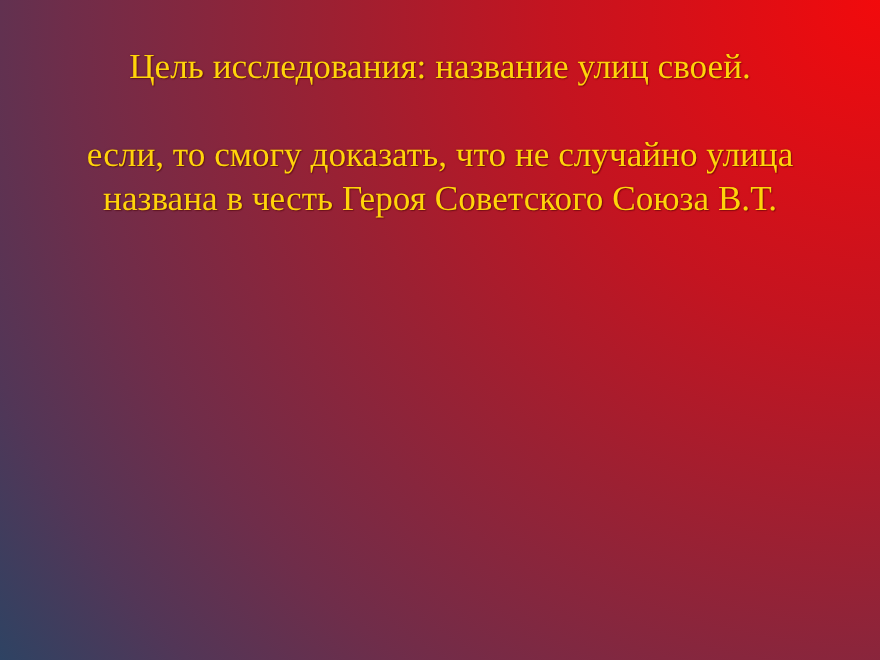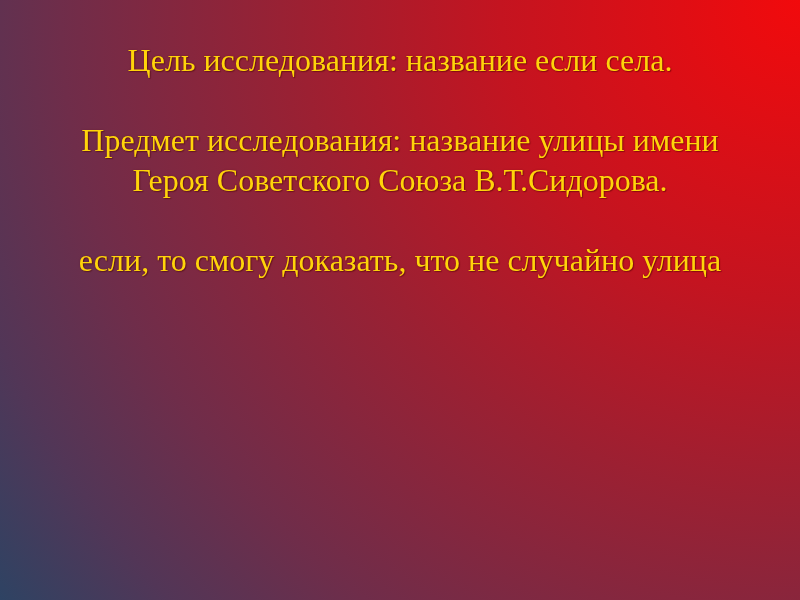--- a/index.html
+++ b/index.html
@@ -38,29 +38,26 @@
     text-shadow: 1px 1px 1px rgba(70, 0, 0, 0.45), 0 0 2px rgba(70, 0, 0, 0.3);
   }
 </style>
 </head>
 <body>
 
 <div class="slide" style="background: radial-gradient(circle at 100% 0%, rgb(242, 10, 12) 0%, rgb(196, 20, 32) 30%, rgb(156, 32, 50) 50%, rgb(111, 45, 74) 74%, rgb(82, 54, 87) 87%, rgb(46, 67, 99) 100%); color: rgb(255, 212, 10);">
   <div class="text-block">
 
     <div class="paragraph">
-      <div class="line">Цель исследования: название если села.</div>
+      <div class="line">Цель исследования: название улиц своей.</div>
     </div>
 
     <div class="paragraph">
     </div>
 
-    <div class="paragraph">
-      <div class="line">Предмет исследования: название улицы имени</div>
-      <div class="line">Героя Советского Союза В.Т.Сидорова.</div>
-    </div>
 
     <div class="paragraph">
       <div class="line">если, то смогу доказать, что не случайно улица</div>
+      <div class="line">названа в честь Героя Советского Союза В.Т.</div>
     </div>
 
   </div>
 </div>
 
 </body></html>

